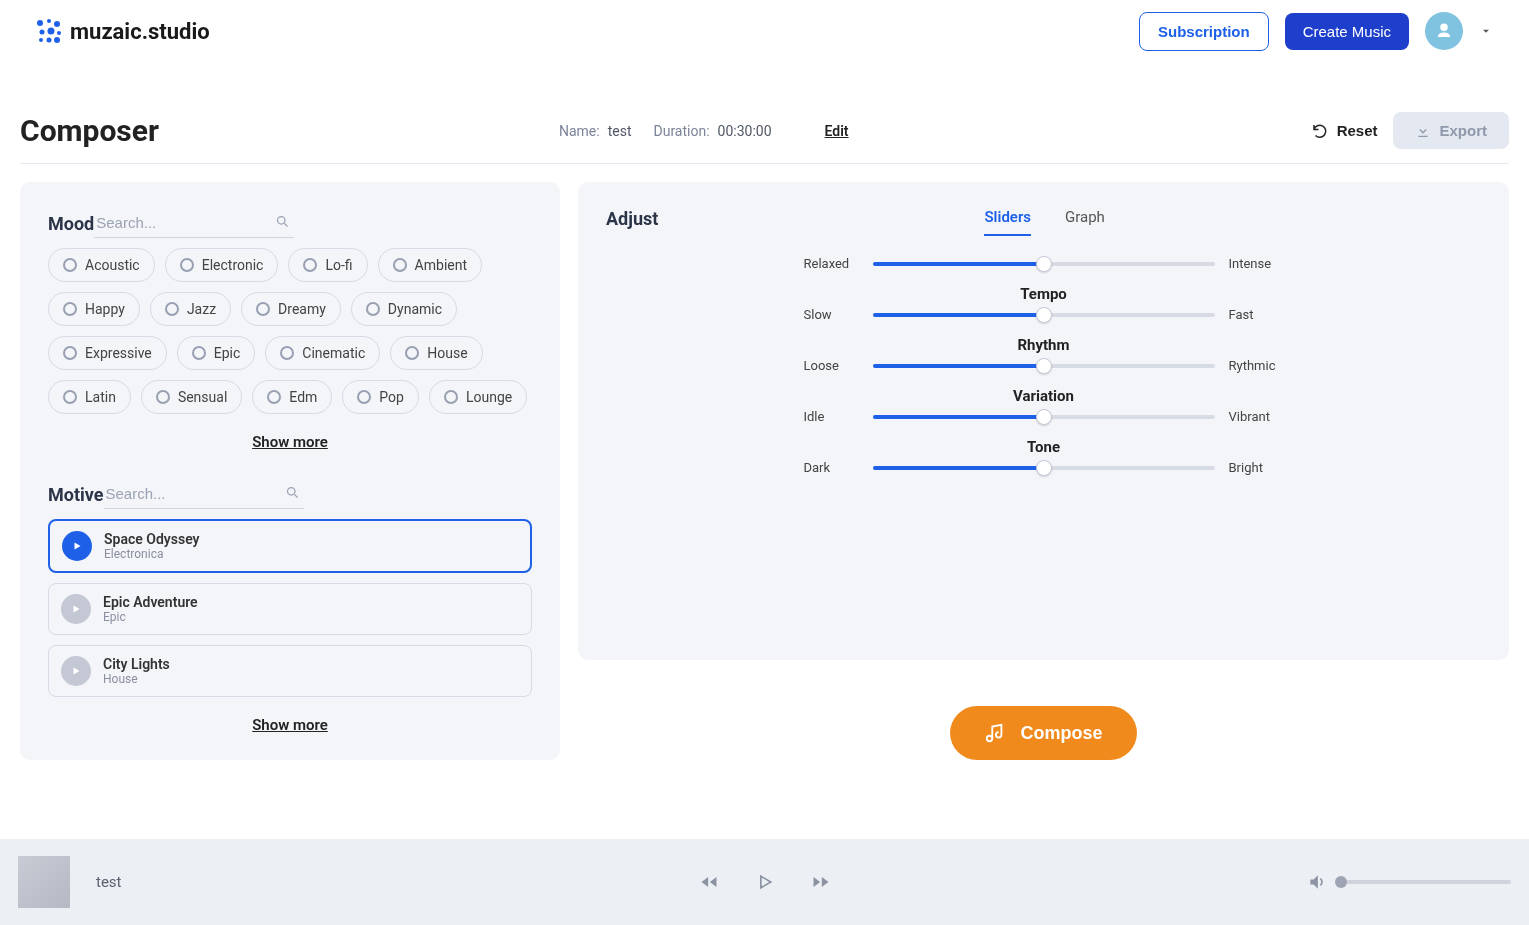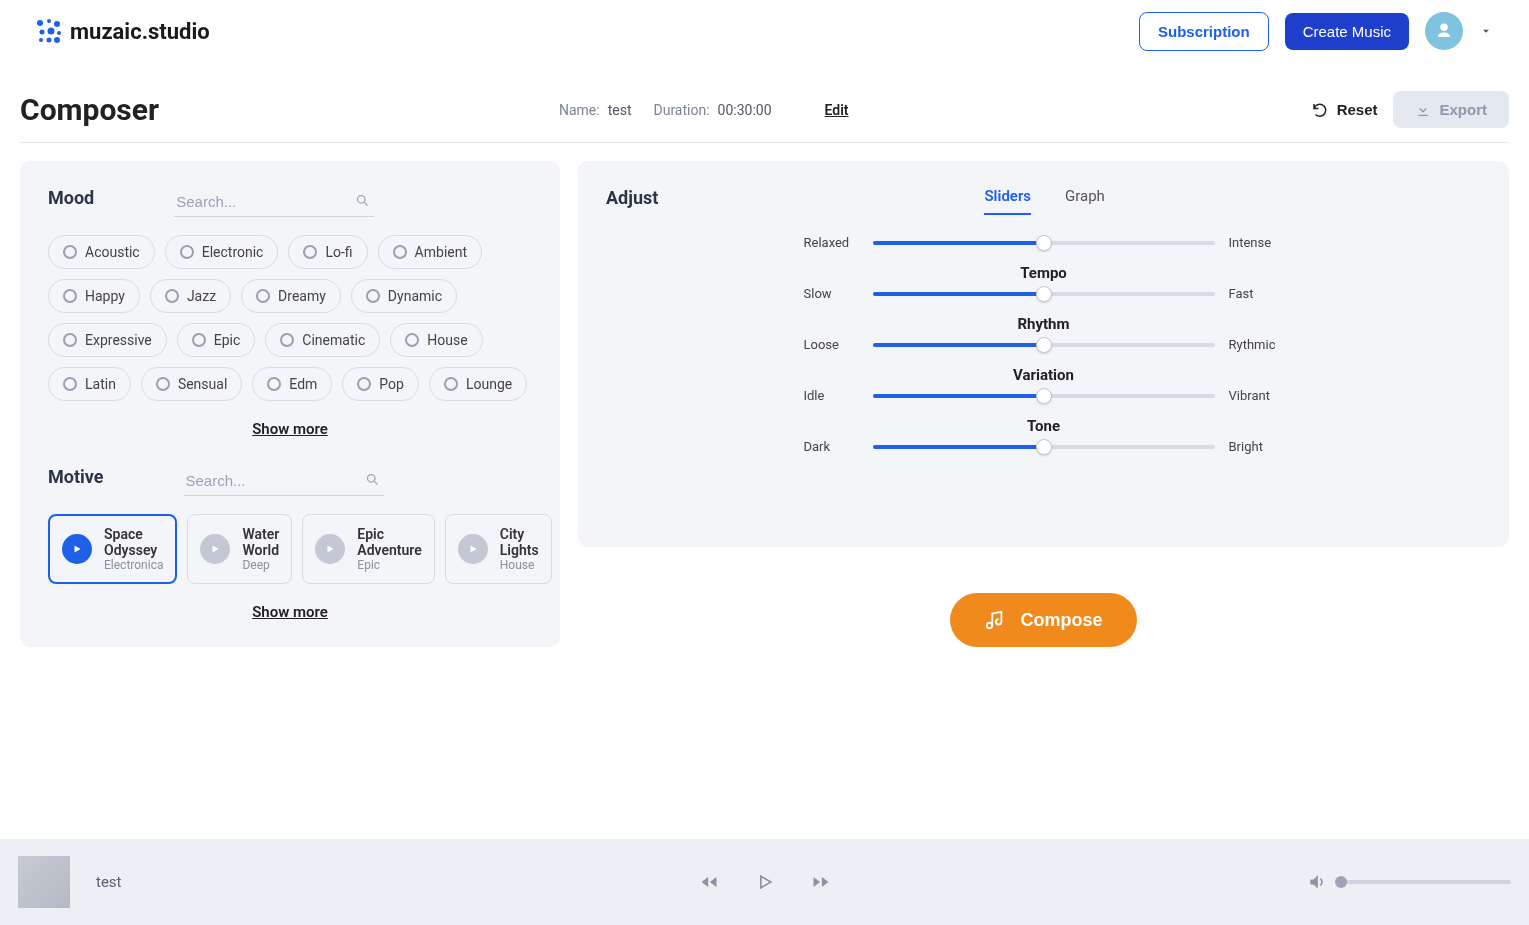--- a/index.html
+++ b/index.html
@@ -29,21 +29,21 @@
   .btn-outline { border: 1.5px solid #1e61e8; background: #fff; color: #1e61e8; font-weight: bold; }
   .btn-primary { background: #1e3fcc; color: #fff; }
   .avatar {
     width: 38px; height: 38px; border-radius: 50%; background: #80c3e0;
     display: flex; align-items: center; justify-content: center; color: #fff;
   }
   .chevron { color: #555; font-size: 14px; }
 
   
   .page-header {
-    margin: 29px 20px 0 20px;
+    margin: 50px 20px 0 20px;
     display: flex; align-items: center;
     border-bottom: 1px solid #e4e8f0;
     padding-bottom: 14px;
   }
   .page-title { font-size: 30px; font-weight: 700; }
   .meta { margin-left: auto; display: flex; align-items: center; gap: 22px; }
   .meta-block { font-size: 14px; color: #7c8499; display:flex; gap:8px; }
   .meta-value { color: #505766; }
   .edit-link { color:#222; text-decoration: underline; font-weight:600; font-size:14px;padding-left:31px; }
   .actions { display: flex; align-items: center; gap: 16px; margin-left: auto; }
@@ -55,21 +55,21 @@
 
   
   .main { display:flex; gap:18px; margin:18px 20px 0 20px; }
   .panel {
     background:#f3f5f9; border-radius:10px; padding:26px 28px;
   }
   .panel-left { width: 540px; }
   .panel-right { flex:1; height: 405px; }
 
   .section-title { font-size:18px; font-weight:700; color:#2c3448; margin-bottom:4px; }
-  .section-row { display:flex; align-items:flex-start; gap:80px; margin-bottom:18px; }
+  .section-row { display:flex; align-items:flex-end; margin-bottom:10px; }
 
   .search-wrap { position:relative; }
   .search-input {
     border:none; border-bottom:1px solid #cfd4df; background:transparent;
     padding:6px 26px 6px 2px; font-size:15px; width:200px; outline:none;
     color:#333;
   }
   .search-input::placeholder { color:#9ba2b3; }
   .search-icon { position:absolute; right:4px; top:6px; color:#9ba2b3; }
 
@@ -79,21 +79,21 @@
     display:flex; align-items:center; gap:8px; background:transparent;
     font-size:14px; cursor:pointer; color:#444;
   }
   .radio-empty {
     width:14px; height:14px; border:2px solid #98a0b2; border-radius:50%;
     display:inline-block;
   }
   .show-more { text-align:center; margin-top:18px; }
   .show-more a { color:#222; text-decoration:underline; font-size:15px; font-weight:600; }
 
-  .motive-grid { display:grid; grid-template-columns: 1fr 1fr 1fr 1fr; gap:10px; margin-top:6px; }
+  .motive-grid { display:grid; grid-template-columns: 1fr; gap:10px; margin-top:6px; }
   .motive-card {
     border:1px solid #d5dae4; border-radius:8px; padding:10px 12px;
     display:flex; align-items:center; gap:12px; background:transparent; cursor:pointer;
   }
   .motive-card.selected { border:2px solid #1e61e8; }
   .motive-play {
     width:30px; height:30px; border-radius:50%; display:flex; align-items:center; justify-content:center;
     color:#fff; flex-shrink:0;
   }
   .motive-play.active { background:#1e61e8; }
@@ -330,31 +330,20 @@
             <div class="s">Electronica</div>
           </div>
         </div>
         <div class="motive-card">
           <div class="motive-play idle">
             <svg width="12" height="12" viewBox="0 0 24 24">
               <path fill="#fff" d="M7 5l12 7-12 7z"></path>
             </svg>
           </div>
           <div class="motive-info">
-            <div class="t">Water World</div>
-            <div class="s">Deep</div>
-          </div>
-        </div>
-        <div class="motive-card">
-          <div class="motive-play idle">
-            <svg width="12" height="12" viewBox="0 0 24 24">
-              <path fill="#fff" d="M7 5l12 7-12 7z"></path>
-            </svg>
-          </div>
-          <div class="motive-info">
             <div class="t">Epic Adventure</div>
             <div class="s">Epic</div>
           </div>
         </div>
         <div class="motive-card">
           <div class="motive-play idle">
             <svg width="12" height="12" viewBox="0 0 24 24">
               <path fill="#fff" d="M7 5l12 7-12 7z"></path>
             </svg>
           </div>

